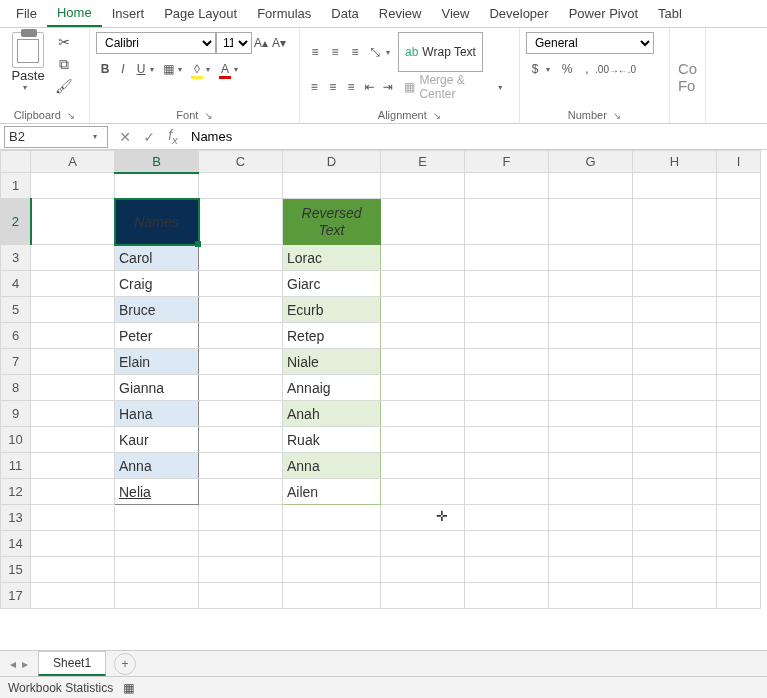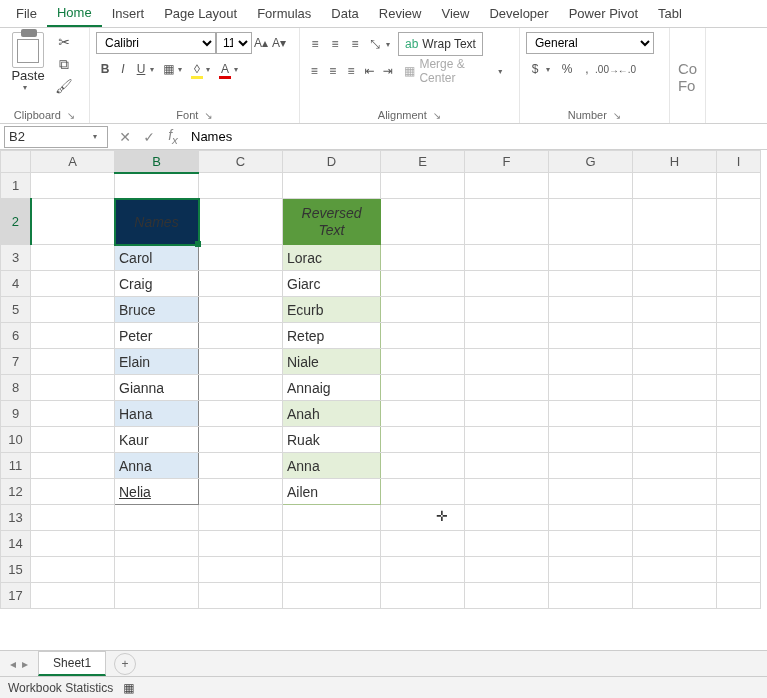--- a/index.html
+++ b/index.html
@@ -29,21 +29,21 @@
   .font-select { width: 120px; height: 22px; border:1px solid #aaa; font-size:12px; padding: 0 4px; background:#fff; cursor:pointer; }
   .size-select { width: 36px; height: 22px; border:1px solid #aaa; font-size:12px; padding: 0 2px; background:#fff; cursor:pointer; }
   .tiny { width:18px; height:22px; display:flex; align-items:center; justify-content:center; cursor:pointer; color:#555; font-size:12px; border:1px solid transparent; }
   .tiny.bold { font-weight:bold; }
   .tiny.italic { font-style:italic; }
   .tiny.underline { text-decoration: underline; }
   .dd { width:10px; font-size:8px; color:#666; cursor:pointer; }
 
   .align-group { width: 220px; }
   .align-row { display:flex; gap:2px; align-items:center; margin-bottom:4px; }
-  .wrap-btn { height:24px; border:1px solid #aaa; padding: 0 6px; display:flex; align-items:center; gap:4px; cursor:pointer; font-size:12px; background:#fff;}
+  .wrap-btn { height:40px; border:1px solid #aaa; padding: 0 6px; display:flex; align-items:center; gap:4px; cursor:pointer; font-size:12px; background:#fff;}
   .merge-btn { height:22px; padding:0 6px; display:flex; align-items:center; gap:4px; cursor:pointer; font-size:12px; color:#aaa; }
 
   .number-group { width: 150px; }
   .num-select { width: 128px; height:22px; border:1px solid #aaa; font-size:12px; padding:0 4px; background:#fff; cursor:pointer; }
 
   .extra-group { width: 36px; display:flex; align-items:center; justify-content:center; color:#888; font-size:15px;}
 
   
   .formula-bar { height: 26px; border-bottom: 1px solid #d0d0d0; display:flex; align-items:center; font-size:13px; }
   .name-box { width: 104px; height: 22px; border:1px solid #aaa; margin: 0 5px 0 4px; padding: 0 4px; display:flex; align-items:center; justify-content:space-between; background:#fff; }

